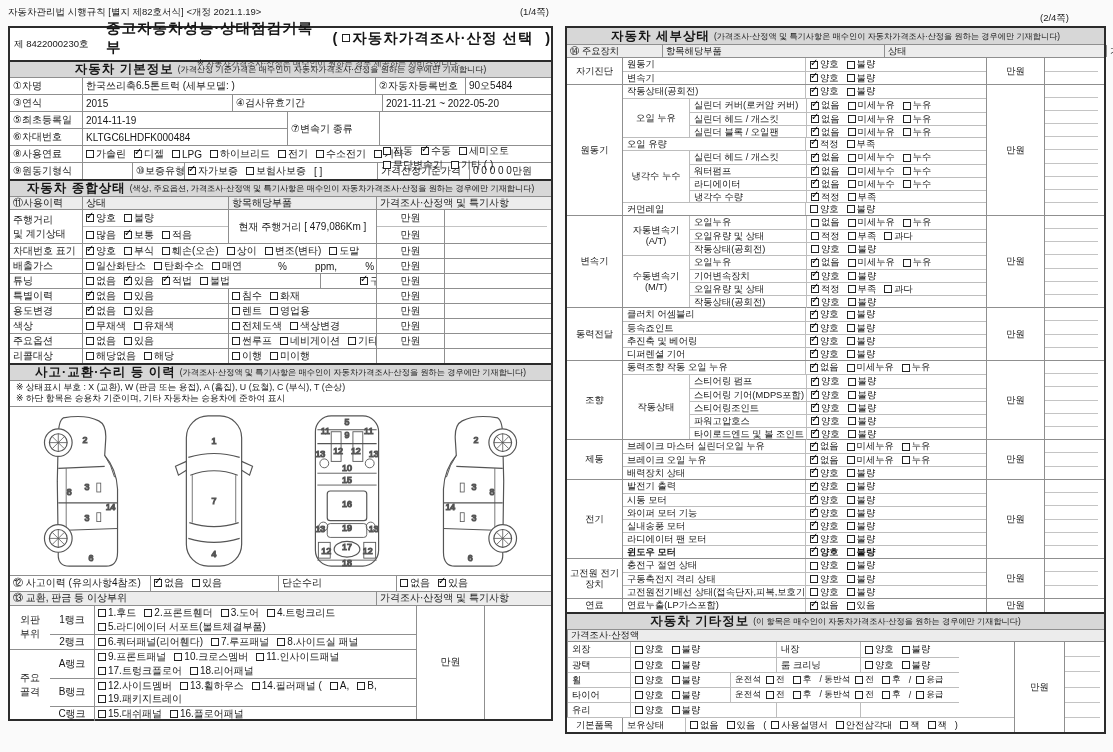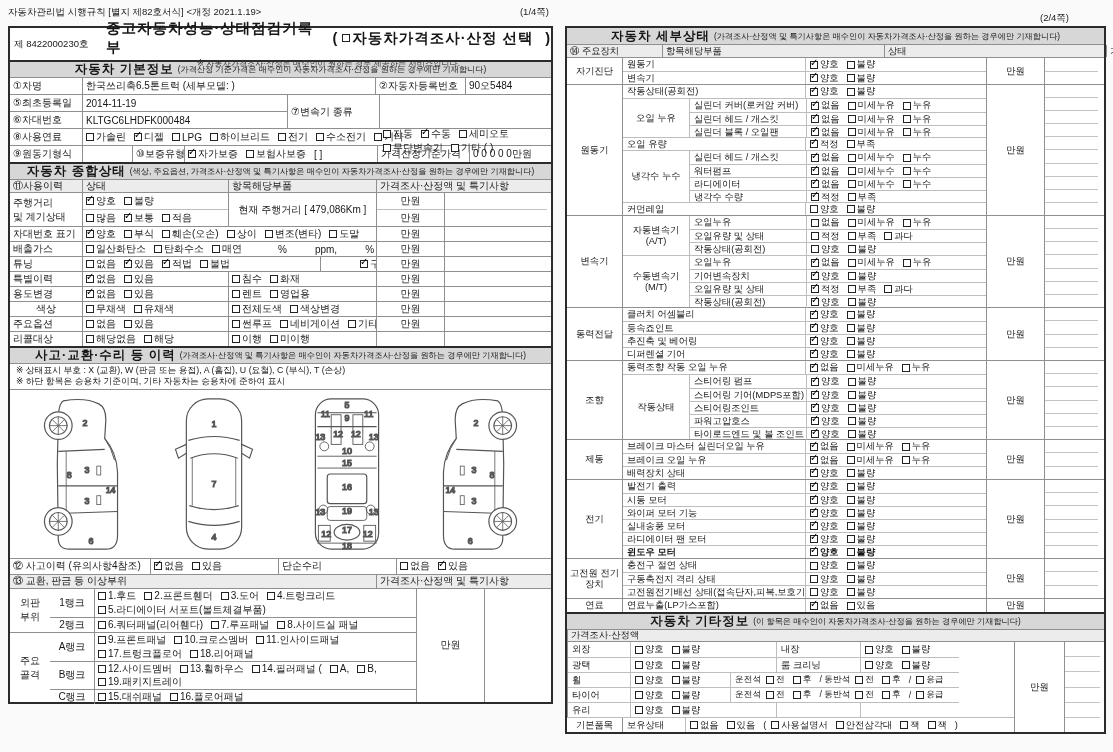--- a/index.html
+++ b/index.html
@@ -86,20 +86,34 @@
       <div class="c " style="width: 293px;">
         <span class="t">한국쓰리축6.5톤트럭 (세부모델: )</span>
       </div>
       <div class="c " style="width: 90px;">
         <span class="t">②자동차등록번호</span>
       </div>
       <div class="c " style="width: 82px;">
         <span class="t">90오5484</span>
       </div>
     </div>
+    <div class="r" style="height: 17px;">
+      <div class="c f" style="width: 72px;">
+        <span class="t">③연식</span>
+      </div>
+      <div class="c " style="width: 150px;">
+        <span class="t">2015</span>
+      </div>
+      <div class="c " style="width: 150px;">
+        <span class="t">④검사유효기간</span>
+      </div>
+      <div class="c " style="width: 165px;">
+        <span class="t">2021-11-21 ~ 2022-05-20</span>
+      </div>
+    </div>
     <div class="r" style="height: 34px;">
       <div class="col f" style="width: 277px;">
         <div class="r f" style="height: 17px;">
           <div class="c f" style="width: 72px;">
             <span class="t">⑤최초등록일</span>
           </div>
           <div class="c " style="width: 205px;">
             <span class="t">2014-11-19</span>
           </div>
         </div>
@@ -448,21 +462,21 @@
             <span class="cl">영업용</span>
           </span>
         </span>
       </div>
       <div class="c won" style="width: 68px;">
         <span class="t">만원</span>
       </div>
       <div class="c " style="width: 103px;"></div>
     </div>
     <div class="r" style="height: 15px;">
-      <div class="c f" style="width: 72px; justify-content: center;">
+      <div class="c f" style="width: 72px;">
         <span class="t">색상</span>
       </div>
       <div class="c " style="width: 146px;">
         <span class="cbg" style="display: inline-flex; align-items: center;">
           <span class="cb">
             <span class="bx"></span>
             <span class="cl">무채색</span>
           </span>
           <span class="cb">
             <span class="bx"></span>

